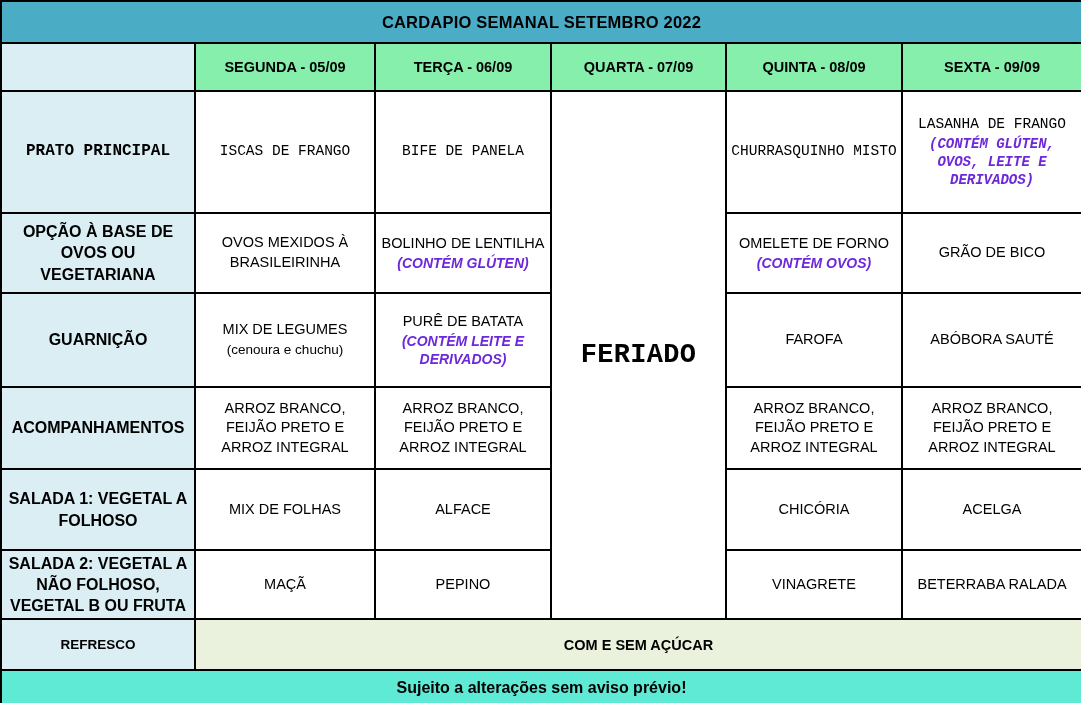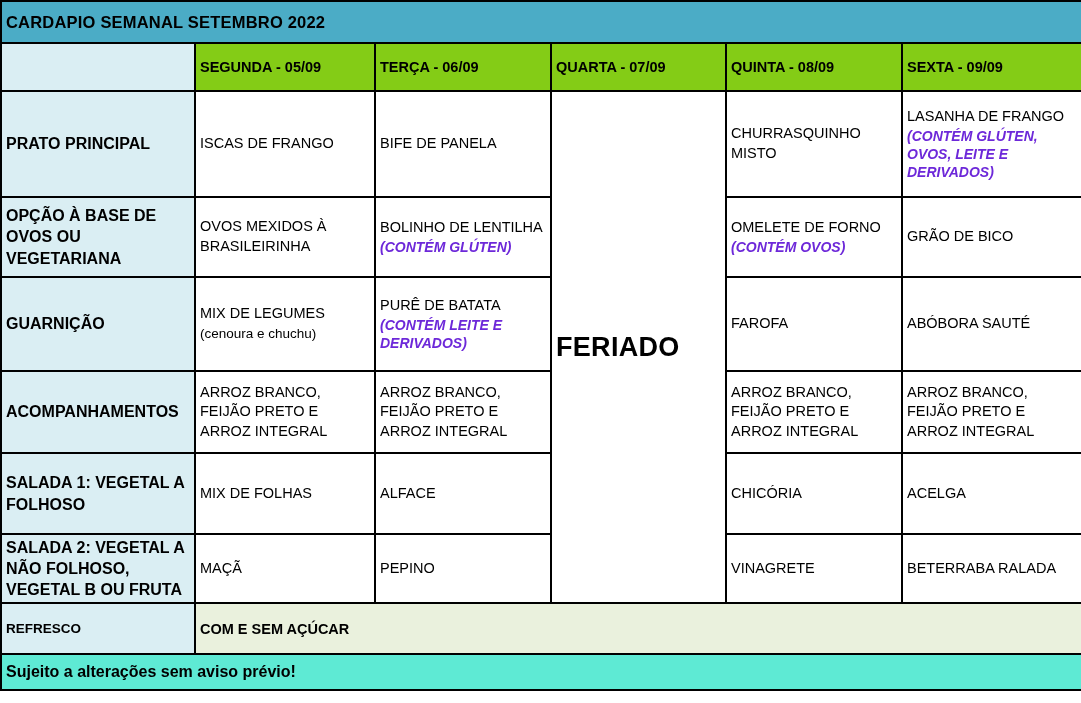--- a/index.html
+++ b/index.html
@@ -19,37 +19,38 @@
   }
   table.menu {
     width: 1081px;
     border-collapse: collapse;
     table-layout: fixed;
   }
   table.menu td {
     border: 2px solid #000000;
     padding: 2px 4px;
     vertical-align: middle;
+    text-align: center;
     color: #000000;
   }
 
   
   .title-cell {
     background: #4BACC6;
     height: 42px;
     font-weight: bold;
     font-size: 16.5px;
     letter-spacing: .2px;
     border-left: 2px solid #000 !important;
     border-right: 2px solid #000 !important;
   }
 
   
   .hdr {
-    background: #84cc16;
+    background: #86efac;
     height: 48px;
     font-weight: bold;
     font-size: 14.5px;
   }
   .hdr-blank { background: #DAEEF3; }
 
   
   .rowlabel {
     background: #DAEEF3;
     font-weight: bold;
@@ -98,21 +99,21 @@
 
   
   .footer-cell {
     background: #5eead4;
     height: 36px;
     font-weight: bold;
     font-size: 16px;
   }
 
   
-  .r-principal td { height: 106px; }
+  .r-principal td { height: 122px; font-family: Liberation Mono, monospace; }
   .r-ovos td      { height: 80px; }
   .r-guarnicao td { height: 94px; }
   .r-acomp td     { height: 82px; }
   .r-salada1 td   { height: 81px; }
   .r-salada2 td   { height: 67px; }
 </style>
 </head>
 <body>
 
 <div class="page">

